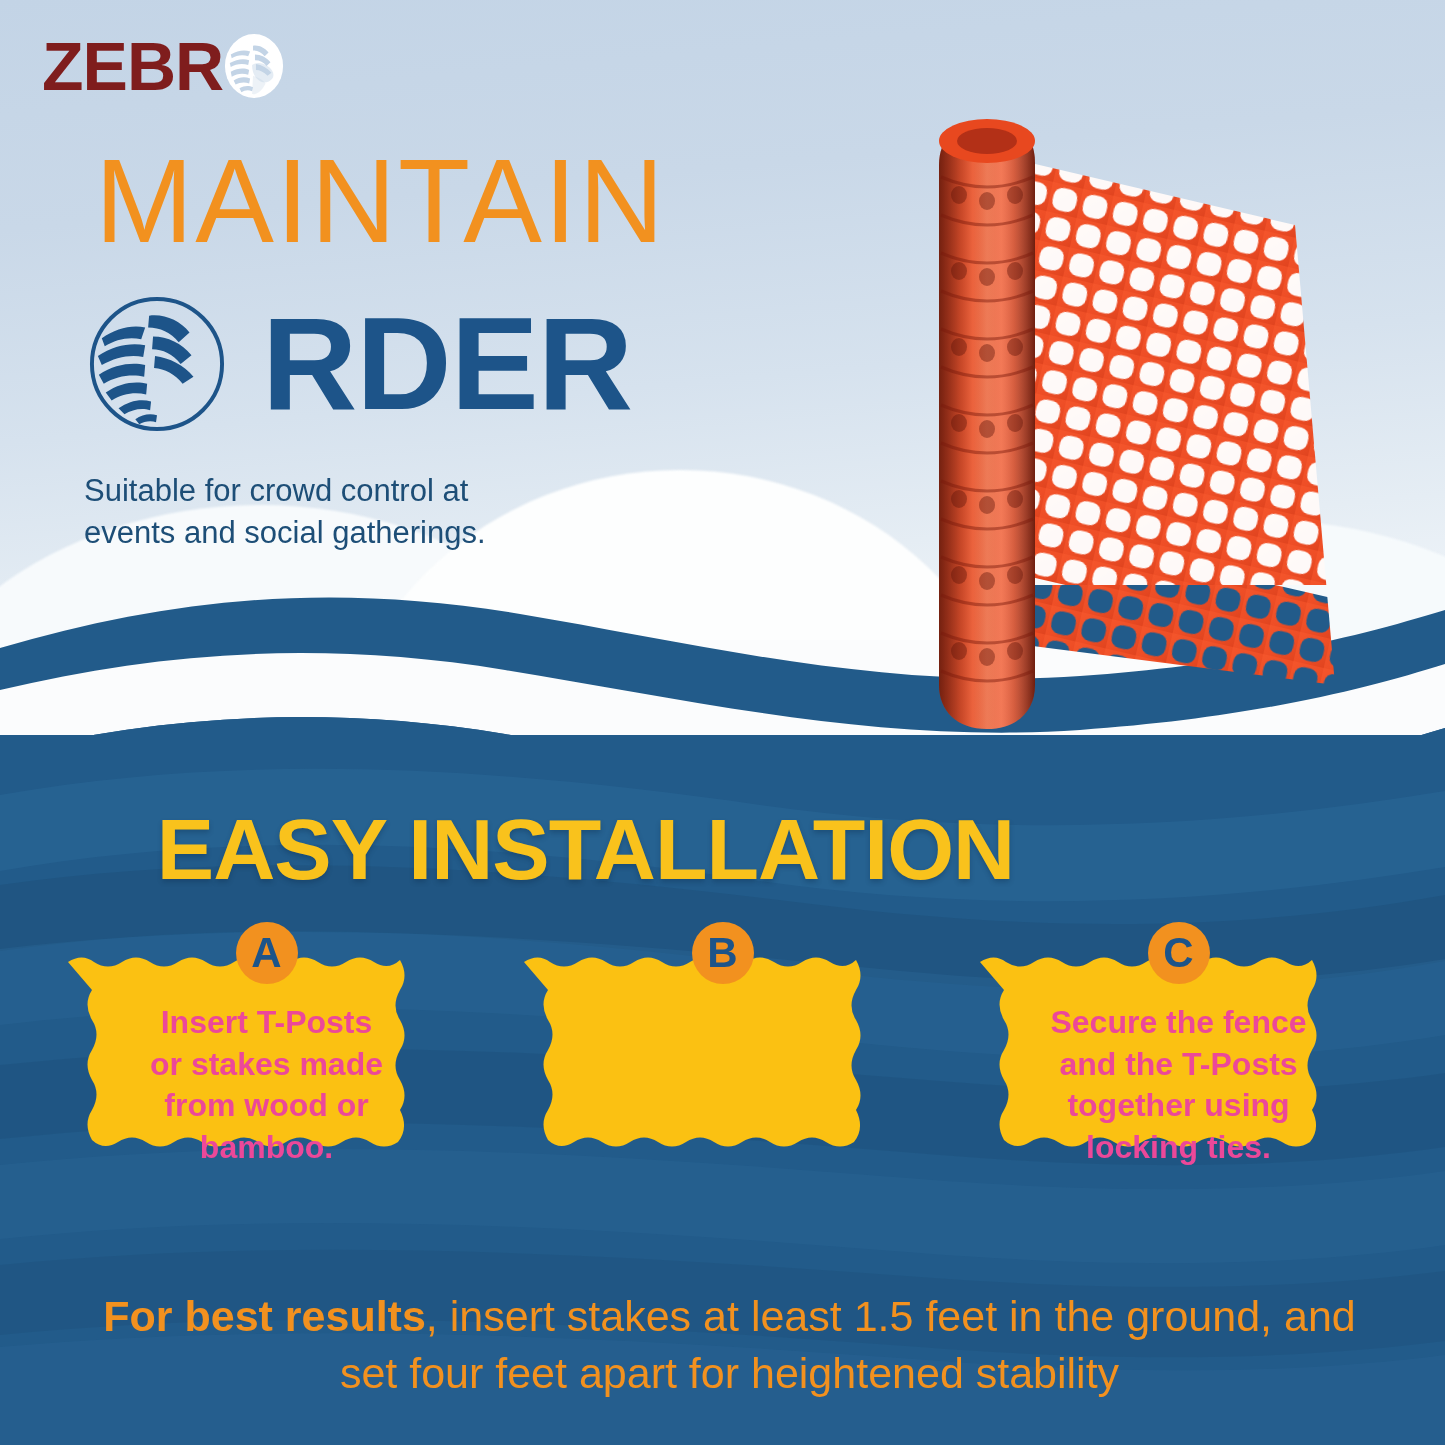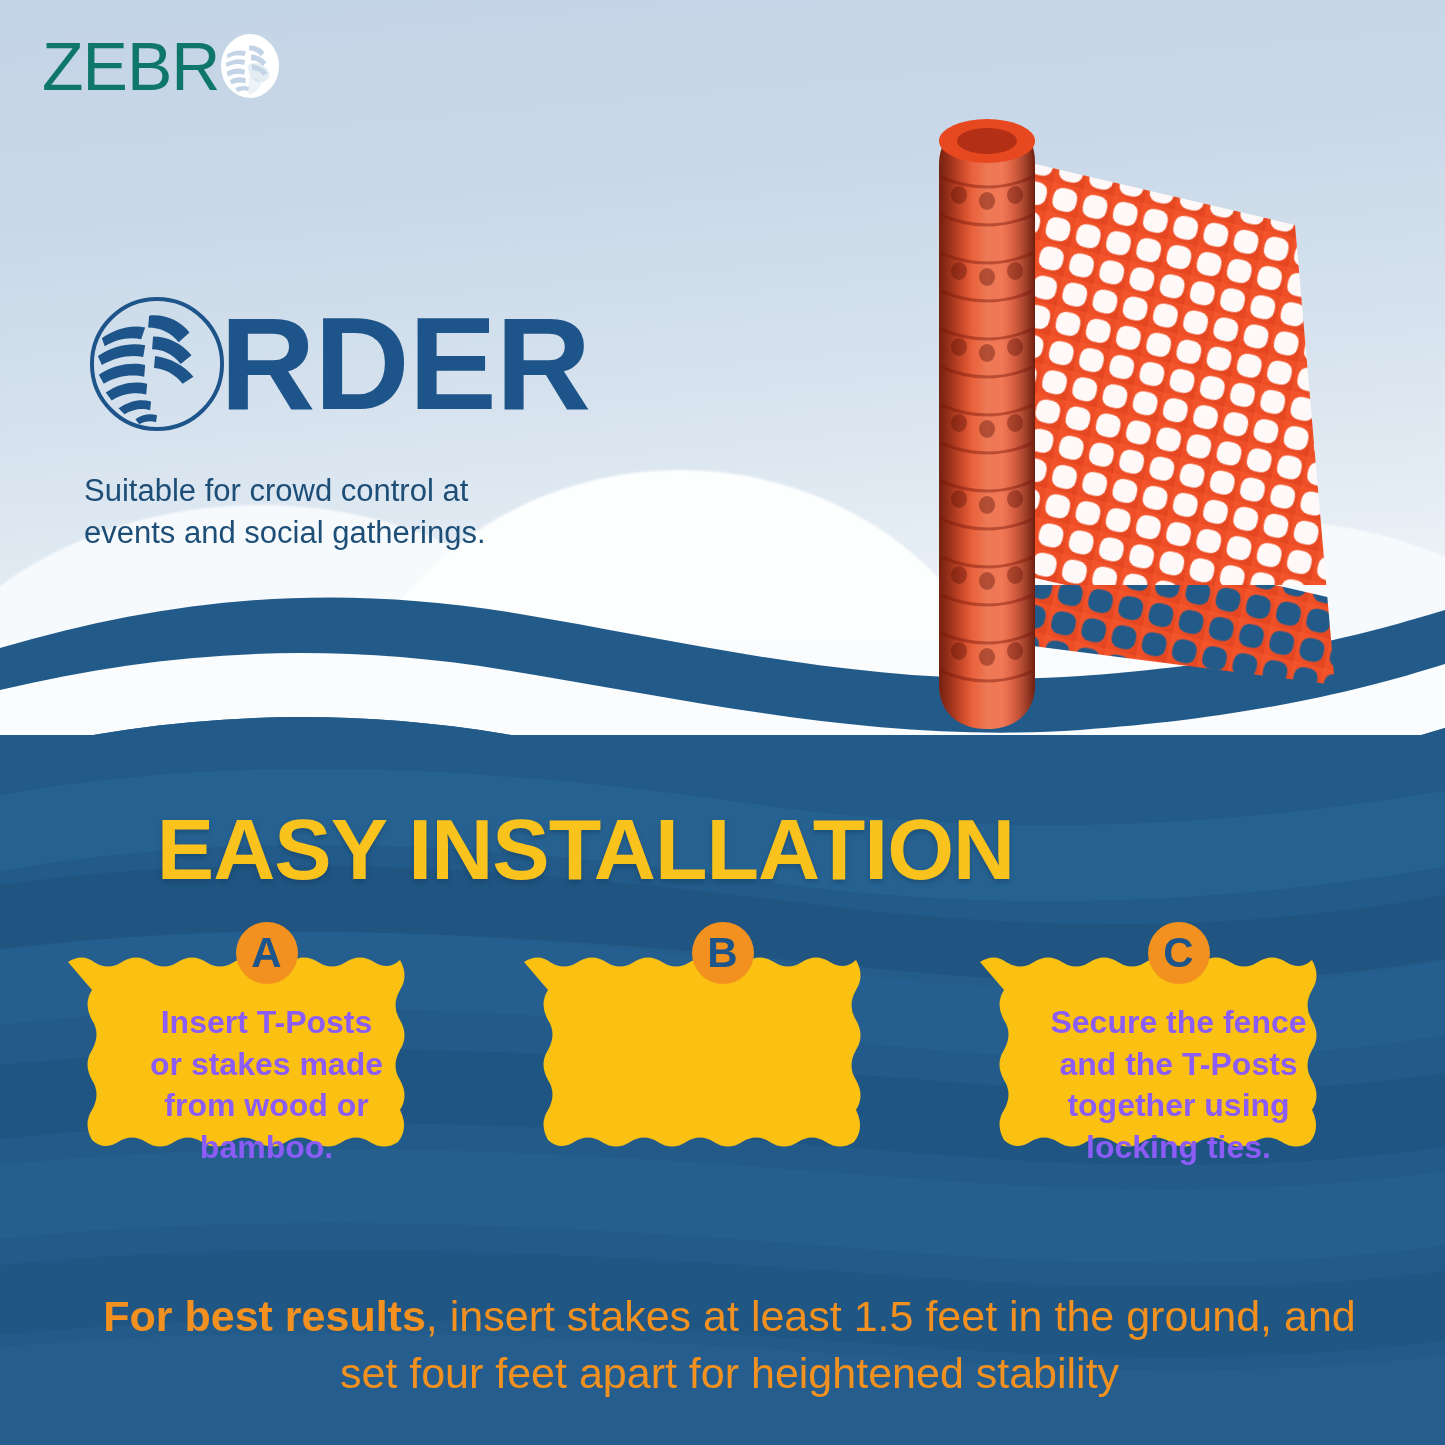--- a/index.html
+++ b/index.html
@@ -48,41 +48,41 @@
   .wave-svg { position:absolute; left:0; top:540px; width:1445px; height:340px; }
   .navy-texture { position:absolute; left:0; top:735px; width:1445px; height:710px; }
 
   
   .logo {
     position:absolute; left:42px; top:32px;
     display:flex; align-items:center; gap:2px;
   }
   .logo-word {
     font-size:68px;
-    font-weight:normal;
+    font-weight:bold;
     letter-spacing:-1px;
-    color:#0f766e;
+    color:#7f1d1d;
     line-height:1;
     font-family:"Liberation Sans", sans-serif;
   }
   .logo-mark { width:62px; height:66px; margin-left:-2px; }
 
   
   .headline-maintain {
     position:absolute; left:95px; top:142px;
     font-size:118px;
     font-weight:400;
     letter-spacing:2px;
     color:#f2911f;
     line-height:1;
     white-space:nowrap;
   }
   .headline-order-row {
     position:absolute; left:88px; top:295px;
-    display:flex; align-items:center;
+    display:flex; align-items:center;gap:42px;
   }
   .order-zebra { width:138px; height:138px; flex:none; }
   .headline-order {
     font-size:132px;
     font-weight:bold;
     letter-spacing:-1px;
     color:#1d5489;
     line-height:1;
     margin-left:-6px;
   }
@@ -127,21 +127,21 @@
     color:#1d5489;
     line-height:1;
     z-index:3;
   }
   .card-text {
     position:absolute; left:26px; right:26px; top:52px;
     text-align:center;
     font-size:32px;
     line-height:1.30;
     font-weight:bold;
-    color:#8b5cf6;
+    color:#ec4899;
     white-space:pre-line;
     z-index:2;
   }
 
   
   .footer-note {
     position:absolute; left:77px; top:1288px; width:1305px;
     text-align:center;
     font-size:43px;
     line-height:1.33;
@@ -193,20 +193,21 @@
         <path d="M17,57 C22,54 27,54 31,56 L30,60 C26,58 22,59 19,61 Z"></path>
         <path d="M31,13 C37,12 43,15 47,20 L43,24 C40,20 36,18 31,18 Z"></path>
         <path d="M33,22 C39,22 45,25 49,30 L45,34 C42,30 38,28 33,28 Z"></path>
         <path d="M34,32 C40,33 46,36 50,41 L46,44 C42,40 38,38 34,38 Z"></path>
       </g>
       <path d="M30,33 C34,30 40,30 46,34 C52,38 54,44 50,48 C46,52 40,52 36,48 C32,45 30,39 30,33 Z" fill="#c3d4e6" opacity="0.45"></path>
       <path d="M31,44 C36,46 41,48 44,52 C40,60 34,64 30,63 Z" fill="#c3d4e6" opacity="0.30"></path>
     </svg>
   </div>
 
+  <div class="headline-maintain">MAINTAIN</div>
 
   <div class="headline-order-row">
     <svg class="order-zebra" viewBox="0 0 140 140">
       <circle cx="70" cy="70" r="66" fill="none" stroke="#1d5489" stroke-width="4"></circle>
       <g fill="#1d5489">
         <path d="M14,44 C28,34 44,30 58,33 L54,45 C42,42 28,45 17,52 Z"></path>
         <path d="M10,62 C26,51 44,48 58,51 L56,63 C44,60 28,63 14,71 Z"></path>
         <path d="M11,81 C27,70 45,68 58,71 L57,83 C45,80 29,82 16,90 Z"></path>
         <path d="M18,99 C32,89 48,87 60,90 L59,101 C48,98 35,100 24,107 Z"></path>
         <path d="M31,115 C42,107 54,105 64,108 L63,117 C55,114 45,116 37,121 Z"></path>

